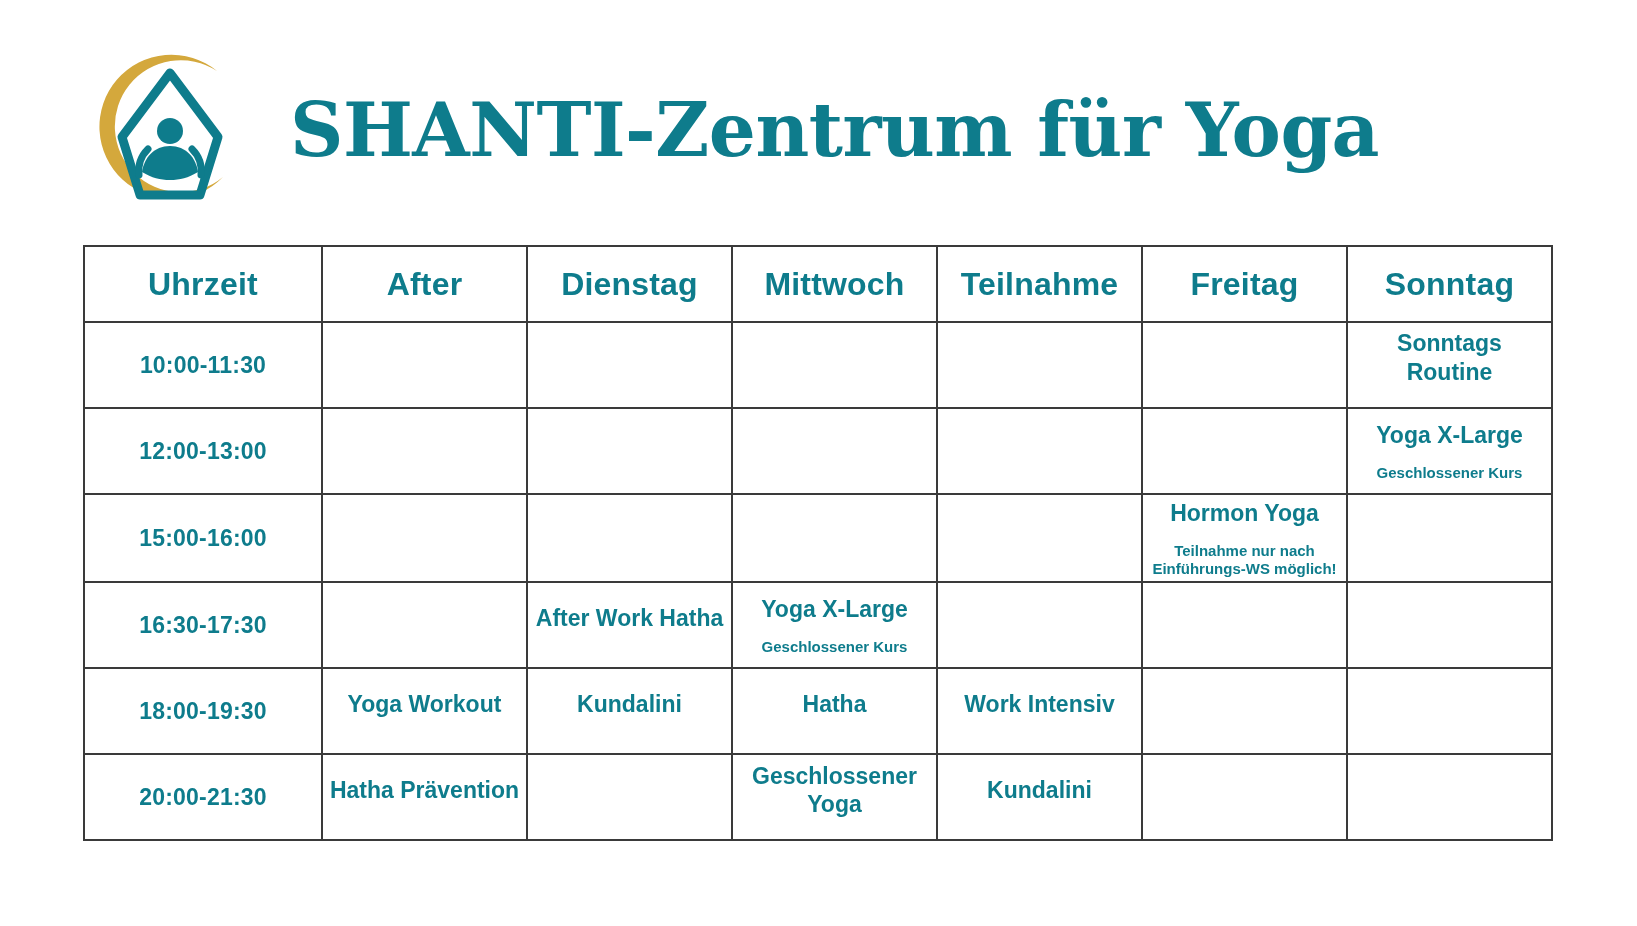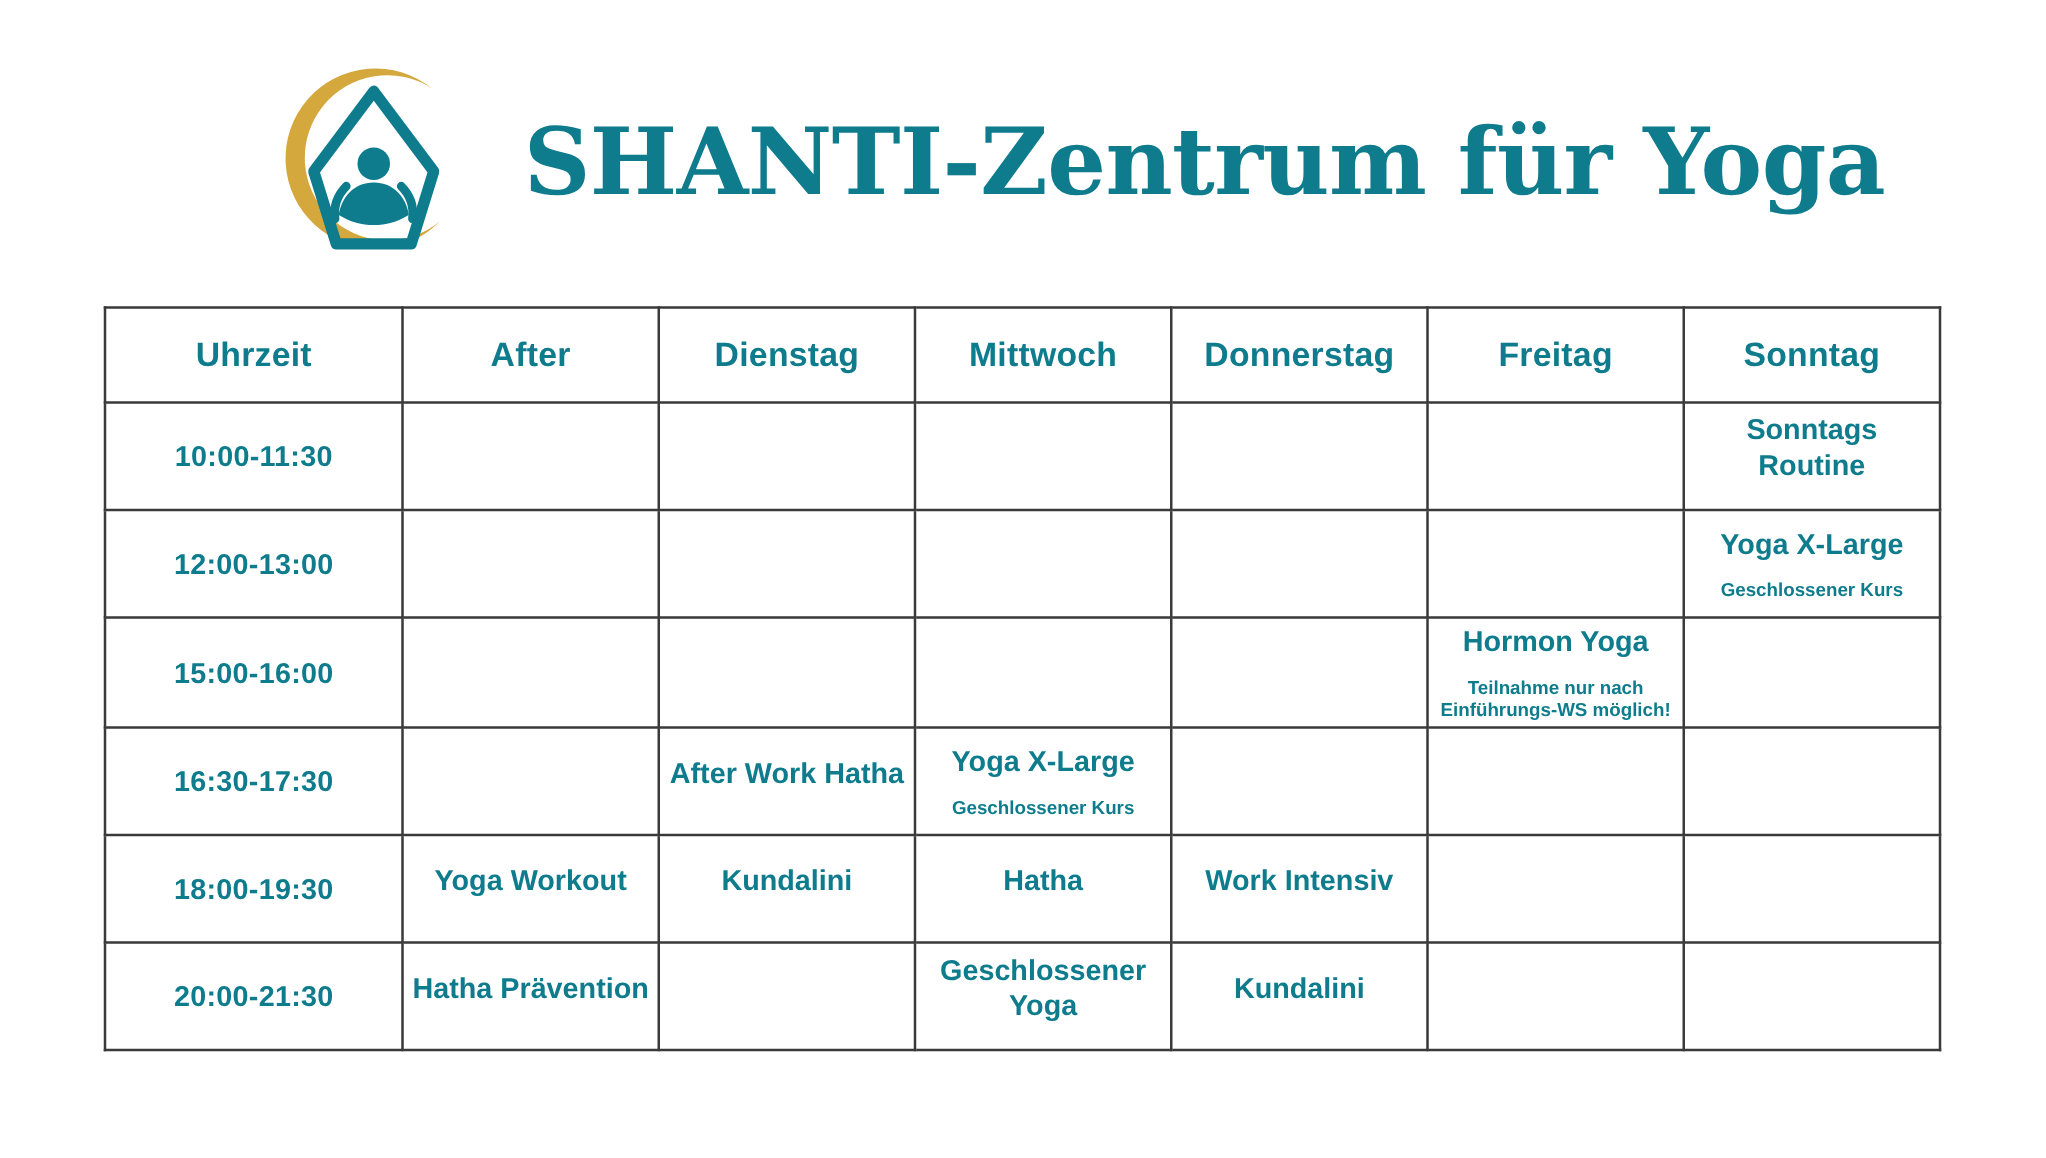--- a/index.html
+++ b/index.html
@@ -22,21 +22,20 @@
 
   
   .header {
     position: absolute;
     left: 0;
     top: 40px;
     width: 1637px;
     height: 180px;
     display: flex;
     align-items: center;
-    justify-content: center;
   }
   .logo {
     width: 170px;
     height: 170px;
     margin-left: 85px;
     flex: 0 0 auto;
     position: relative;
   }
   .logo svg { display: block; }
   .brand-title {
@@ -69,21 +68,21 @@
     vertical-align: middle;
     color: #0e7c8c;
     padding: 4px 6px;
     box-sizing: border-box;
   }
   table.schedule col.time-col { width: 238px; }
   table.schedule col.day-col { width: 205px; }
 
   table.schedule thead th {
     height: 76px;
-    font-size: 27px;
+    font-size: 32px;
     font-weight: bold;
     letter-spacing: 0.2px;
     margin-top: 17px;
   }
   table.schedule tbody tr { height: 86px; }
   table.schedule td.time-cell {
     font-size: 23px;
     font-weight: bold;
     letter-spacing: 0.2px;
     text-align: center;
@@ -139,21 +138,21 @@
         <col class="day-col">
         <col class="day-col">
         <col class="day-col">
       </colgroup>
       <thead>
         <tr>
           <th>Uhrzeit</th>
           <th>After</th>
           <th>Dienstag</th>
           <th>Mittwoch</th>
-          <th>Donnerstag</th>
+          <th>Teilnahme</th>
           <th>Freitag</th>
           <th>Sonntag</th>
         </tr>
       </thead>
       <tbody>
         <tr>
           <td class="time-cell">10:00-11:30</td>
           <td class="slot">
             <span class="slot-title"></span>
             <span class="slot-note"></span>

